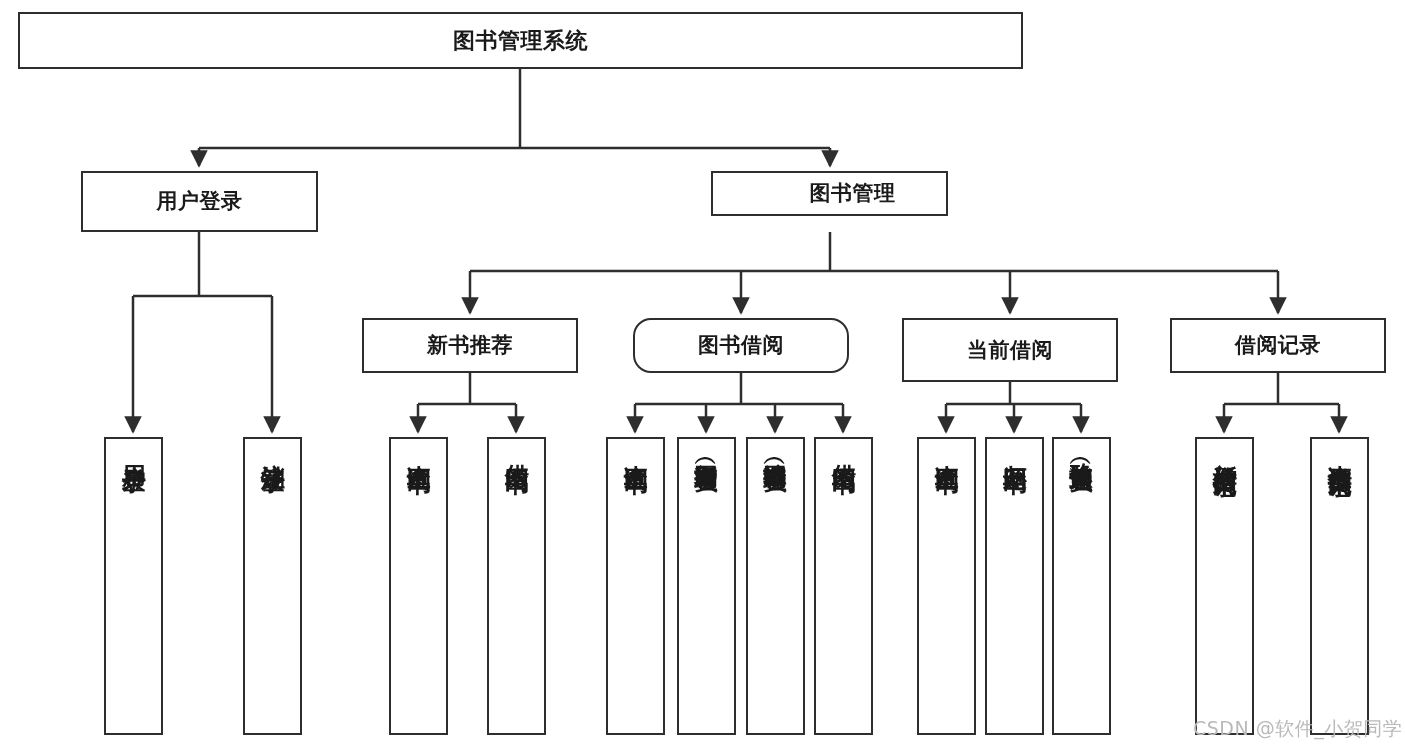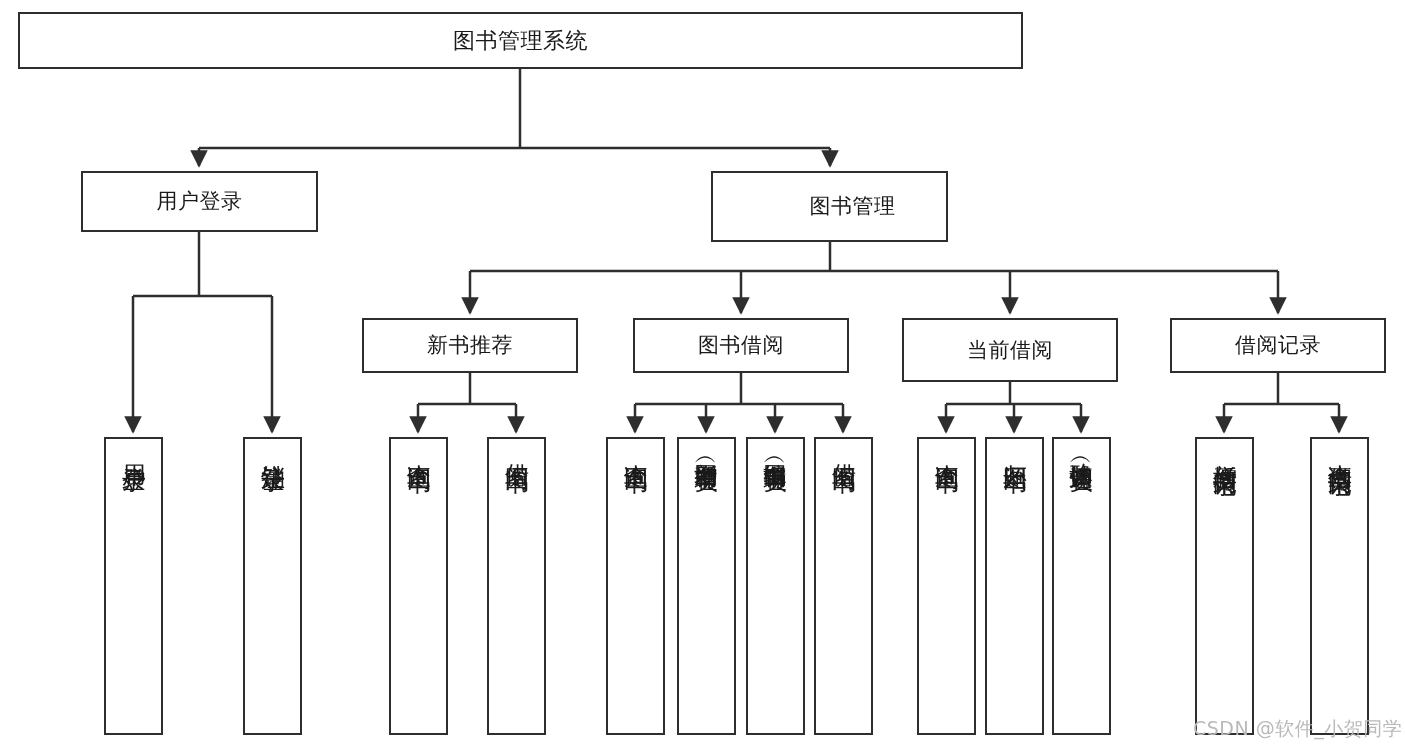--- a/index.html
+++ b/index.html
@@ -32,20 +32,21 @@
     display: flex;
     align-items: center;
     justify-content: center;
     color: #1a1a1a;
   }
   .node .label {
     display: block;
     text-align: center;
     line-height: 1.25;
     letter-spacing: 0.5px;
+    font-weight: bold;
   }
   .node.horiz .label {
     font-size: 21px;
   }
   .node.root .label {
     font-size: 22px;
   }
   .node.vert {
     align-items: flex-start;
     justify-content: center;
@@ -128,28 +129,28 @@
     </g>
   </svg>
 
   <div class="node root horiz" id="n-root" style="left: 18px; top: 12px; width: 1005px; height: 57px;">
     <span class="label">图书管理系统</span>
   </div>
 
   <div class="node horiz" id="n-l2-0" style="left: 81px; top: 171px; width: 237px; height: 61px;">
     <span class="label">用户登录</span>
   </div>
-  <div class="node horiz" id="n-l2-1" style="left: 711px; top: 171px; width: 237px; height: 71px; padding-left: 46px;">
+  <div class="node horiz" id="n-l2-1" style="left: 711px; top: 171px; width: 237px; height: 45px; padding-left: 46px;">
     <span class="label">图书管理</span>
   </div>
 
   <div class="node horiz" id="n-l3-0" style="left: 362px; top: 318px; width: 216px; height: 55px;">
     <span class="label">新书推荐</span>
   </div>
-  <div class="node horiz" id="n-l3-1" style="left: 633px; top: 318px; width: 216px; height: 55px;">
+  <div class="node horiz" id="n-l3-1" style="left: 633px; top: 318px; width: 216px; height: 55px; border-radius: 18px;">
     <span class="label">图书借阅</span>
   </div>
   <div class="node horiz" id="n-l3-2" style="left: 902px; top: 318px; width: 216px; height: 64px;">
     <span class="label">当前借阅</span>
   </div>
   <div class="node horiz" id="n-l3-3" style="left: 1170px; top: 318px; width: 216px; height: 55px;">
     <span class="label">借阅记录</span>
   </div>
 
   <div class="node vert" id="n-lf-0" style="left: 104px; top: 437px; width: 59px; height: 298px;">

